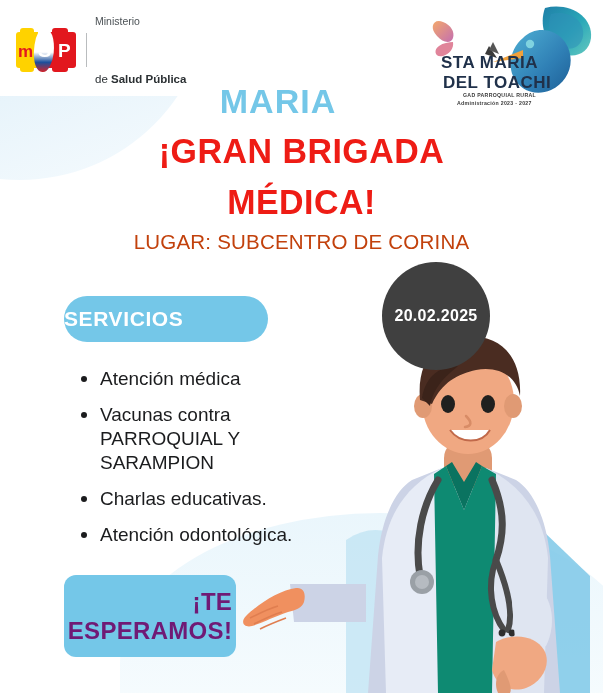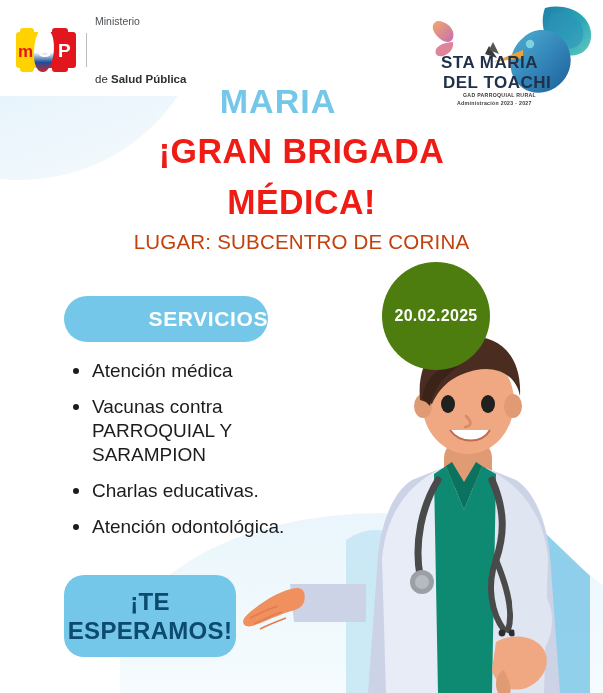--- a/index.html
+++ b/index.html
@@ -166,33 +166,33 @@
     letter-spacing:0.2px;
   }
 
   
   .servicios-pill {
     position:absolute;
     left:64px; top:296px;
     width:204px; height:46px;
     background:#74c7e8;
     border-radius:26px;
-    display:flex; align-items:center; justify-content:flex-end;
+    display:flex; align-items:center; justify-content:flex-start;
     color:#ffffff;
     font-size:21px;
     font-weight:bold;
     letter-spacing:0.6px;
   }
 
   
   .svc-list {
     position:absolute;
     left:62px; top:355px;
     width:250px;
-    margin:4px;
+    margin:12px;
     padding:0;
     list-style:none;
     color:#1b1c1e;
   }
   .svc-list li {
     position:relative;
     padding-left:26px;
     font-size:19px;
     line-height:1.26;
     margin-bottom:12px;
@@ -203,21 +203,21 @@
     left:7px; top:9px;
     width:6px; height:6px;
     border-radius:50%;
     background:#1b1c1e;
   }
 
   
   .circle {
     position:absolute;
     border-radius:50%;
-    background:#4d7c0f;
+    background:#404040;
     color:#ffffff;
     display:flex;
     align-items:center;
     justify-content:center;
     text-align:center;
     font-weight:bold;
   }
   .circle-date {
     left:382px; top:262px;
     width:108px; height:108px;
@@ -230,26 +230,26 @@
     font-size:12.5px;
     line-height:1.4;
   }
 
   
   .te-esperamos {
     position:absolute;
     left:64px; top:575px;
     width:172px; height:82px;
     background:#74c7e8;
-    border-radius:20px;
+    border-radius:12px;
     display:flex;
     align-items:center;
     justify-content:center;
-    text-align:center;
-    color:#0c4a6e;
+    text-align:right;
+    color:#701a75;
     font-size:24px;
     font-weight:bold;
     line-height:1.22;
     letter-spacing:0.3px;
   }
 
   
   .doctor {
     position:absolute;
     left:346px; top:330px;

